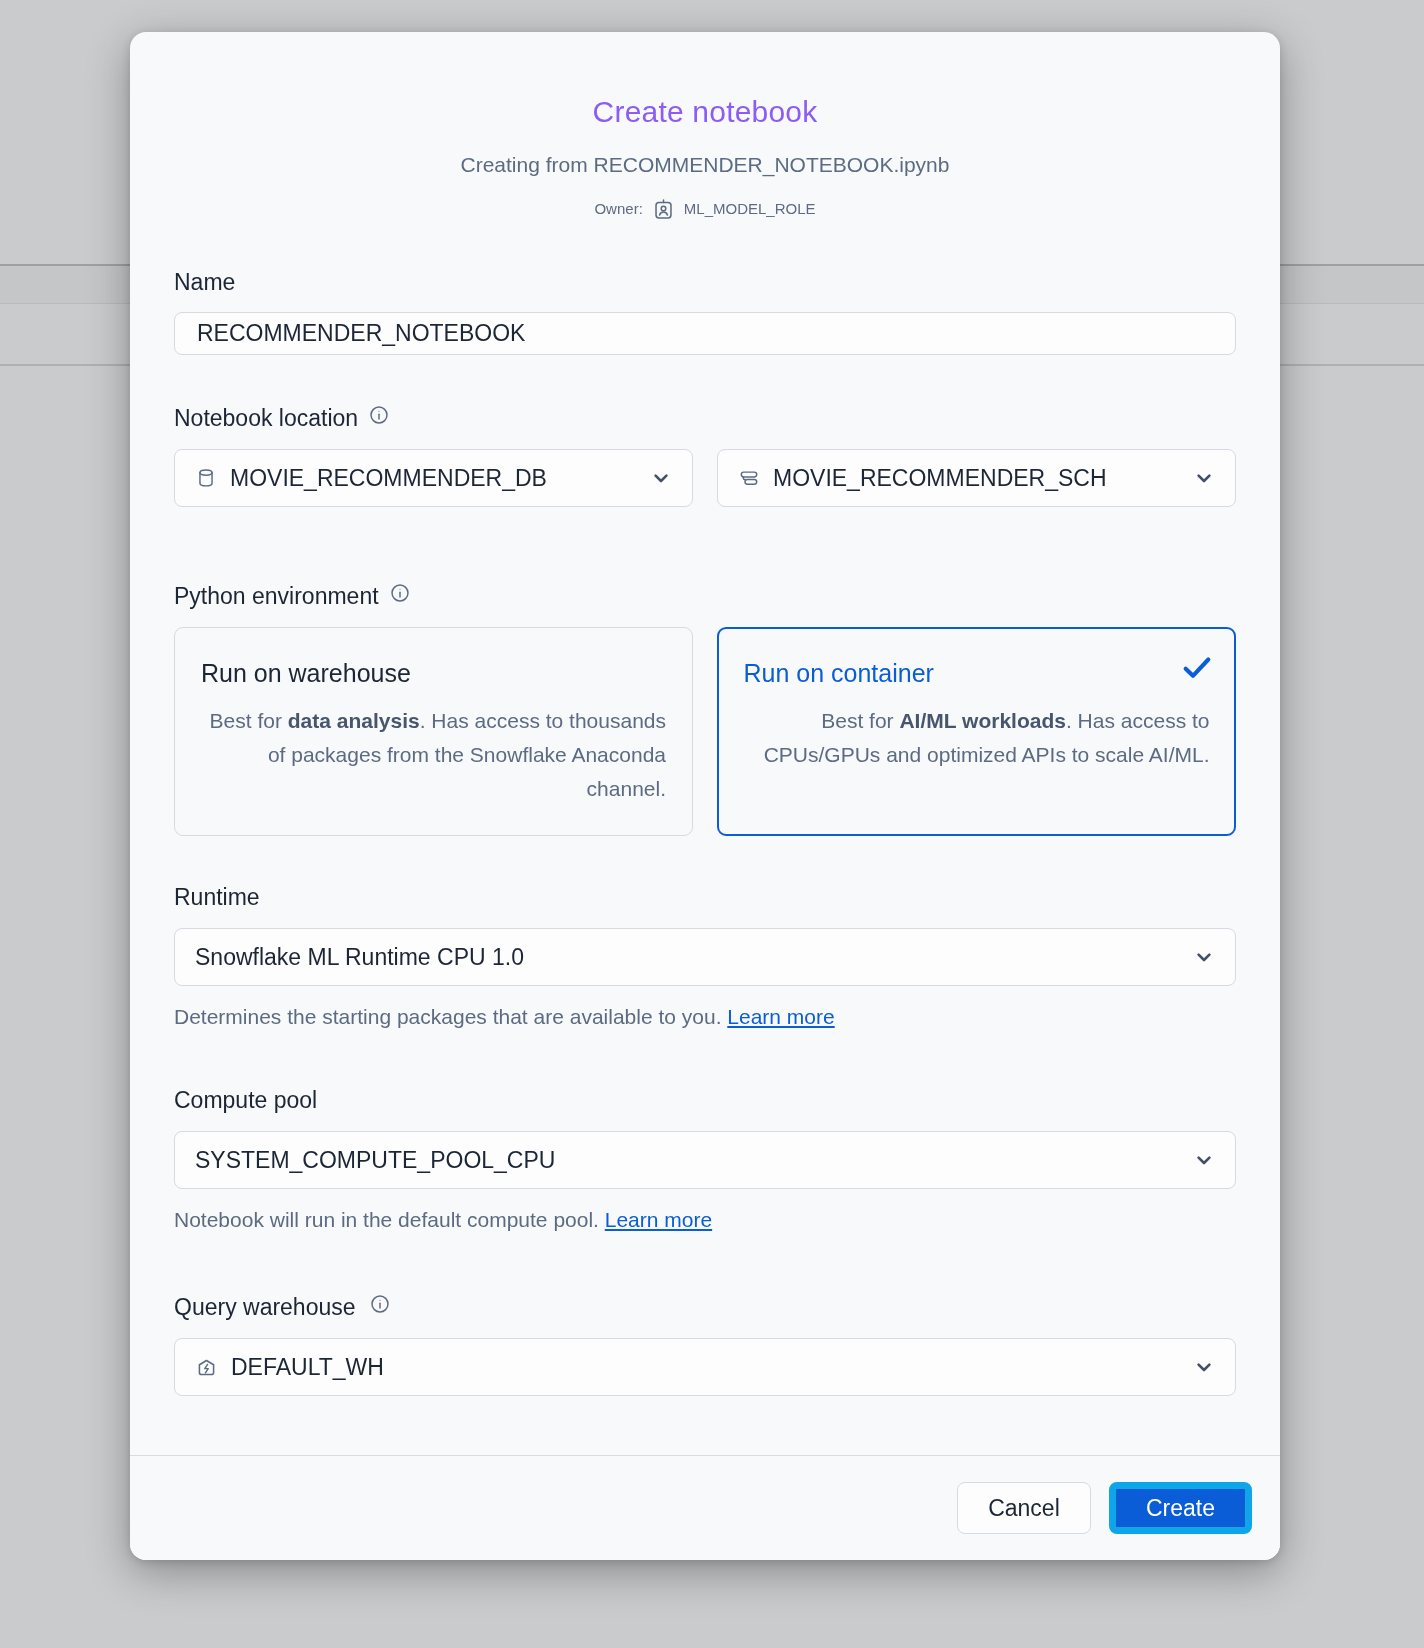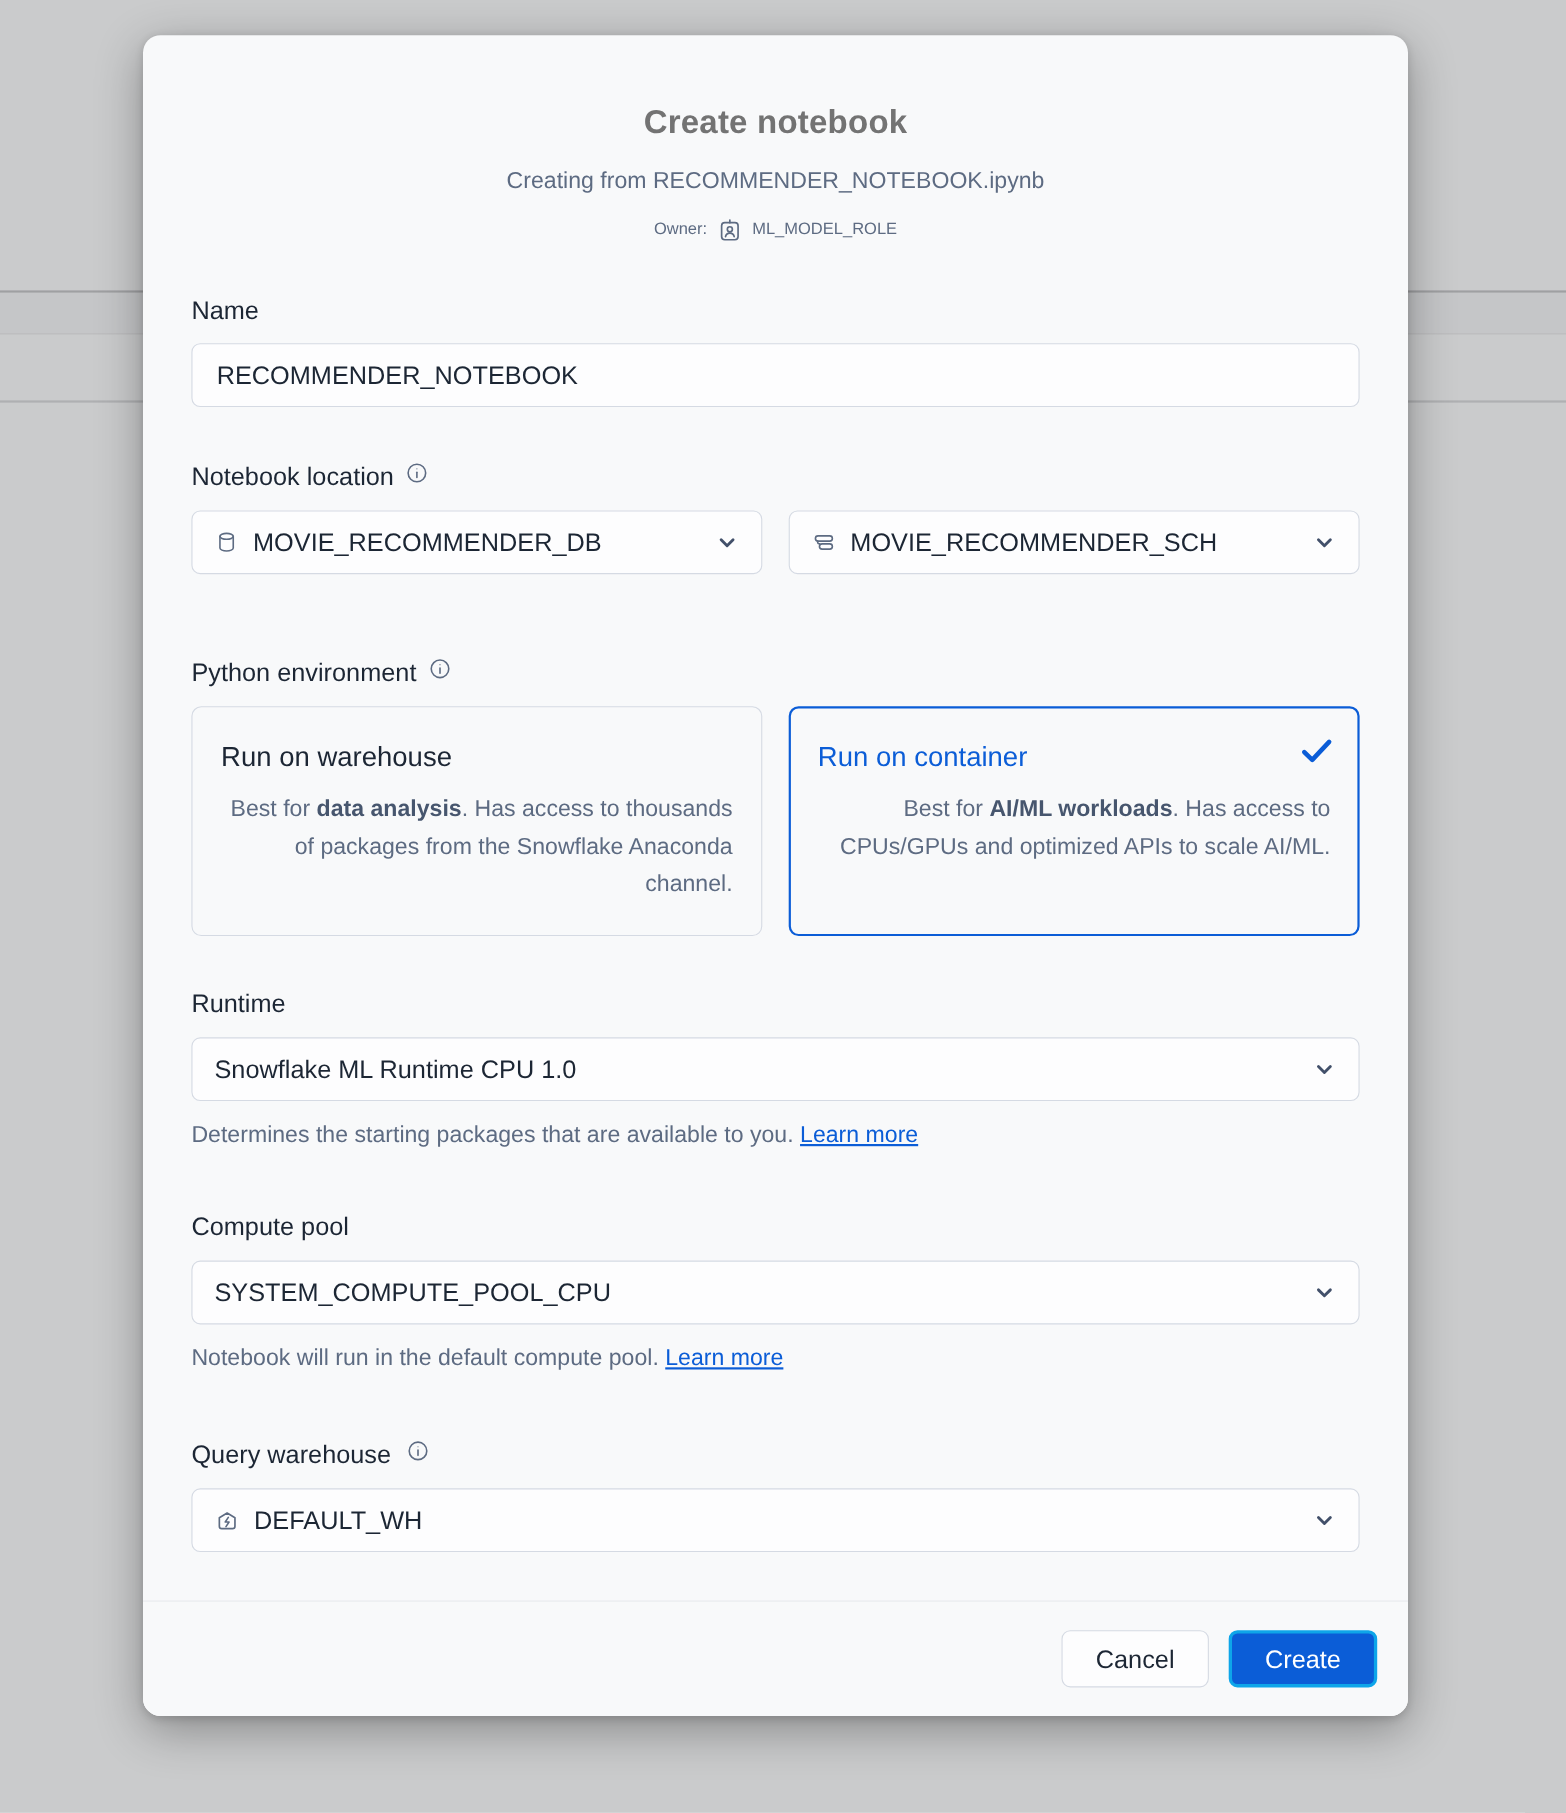--- a/index.html
+++ b/index.html
@@ -23,22 +23,22 @@
     position: absolute;
     left: 130px; top: 32px;
     width: 1150px; height: 1528px;
     background: #f8f9fa;
     border-radius: 16px;
     box-shadow: 0 12px 44px rgba(0,0,0,.32), 0 2px 8px rgba(0,0,0,.14);
   }
   .modal-scroll { padding: 62px 44px 0 44px; }
 
   .dlg-title {
-    font-size: 30px; line-height: 36px; font-weight: 700;
-    text-align: center; color: #737373; letter-spacing: .2px;
+    font-size: 30px; line-height: 36px; font-weight: 400;
+    text-align: center; color: #8b5cf6; letter-spacing: .2px;
   }
   .dlg-subtitle {
     margin-top: 21px; text-align: center;
     font-size: 21px; line-height: 28px; color: #5d6b82;
   }
   .owner-row {
     margin-top: 16px;
     display: flex; align-items: center; justify-content: center; gap: 9px;
     font-size: 15px; line-height: 28px; color: #5d6b82;
   }
@@ -50,21 +50,21 @@
   }
   .lbl-name { margin-top: 44px; }
   .lbl-loc { margin-top: 48px; }
   .lbl-env { margin-top: 74px; }
   .lbl-runtime { margin-top: 46px; }
   .lbl-pool { margin-top: 54px; }
   .lbl-qwh { margin-top: 58px; gap: 13px; }
 
   .text-input {
     margin-top: 15px;
-    width: 100%; height: 58px;
+    width: 100%; height: 43px;
     border: 1px solid #d5dae3; border-radius: 8px;
     background: #fdfdfe;
     padding: 0 22px;
     font-family: inherit; font-size: 23px; color: #1c2634;
     outline: none;
   }
 
   .two-col { display: grid; grid-template-columns: 1fr 1fr; gap: 24px; margin-top: 16px; }
 
   .select {
@@ -117,21 +117,21 @@
     font-family: inherit; font-size: 23px;
     display: inline-flex; align-items: center; justify-content: center;
     cursor: pointer;
   }
   .btn-secondary {
     min-width: 134px; padding: 0 30px;
     background: #fdfdfe; border: 1px solid #d5dae3; color: #1c2634; font-weight: 400;
   }
   .btn-primary {
     min-width: 133px; padding: 0 30px;
-    background: #0b5dd7; border: 3px solid #0ea5e9; color: #ffffff; font-weight: 500;
+    background: #0b5dd7; border: 7px solid #0ea5e9; color: #ffffff; font-weight: 500;
   }
 
   .ic { stroke: #5d6b82; fill: none; stroke-width: 1.6; stroke-linecap: round; stroke-linejoin: round; }
   .ic-dark { stroke: #42506a; fill: none; stroke-linecap: round; stroke-linejoin: round; }
 </style>
 </head>
 <body>
 
 <div>
   <div class="bg-band"></div>

